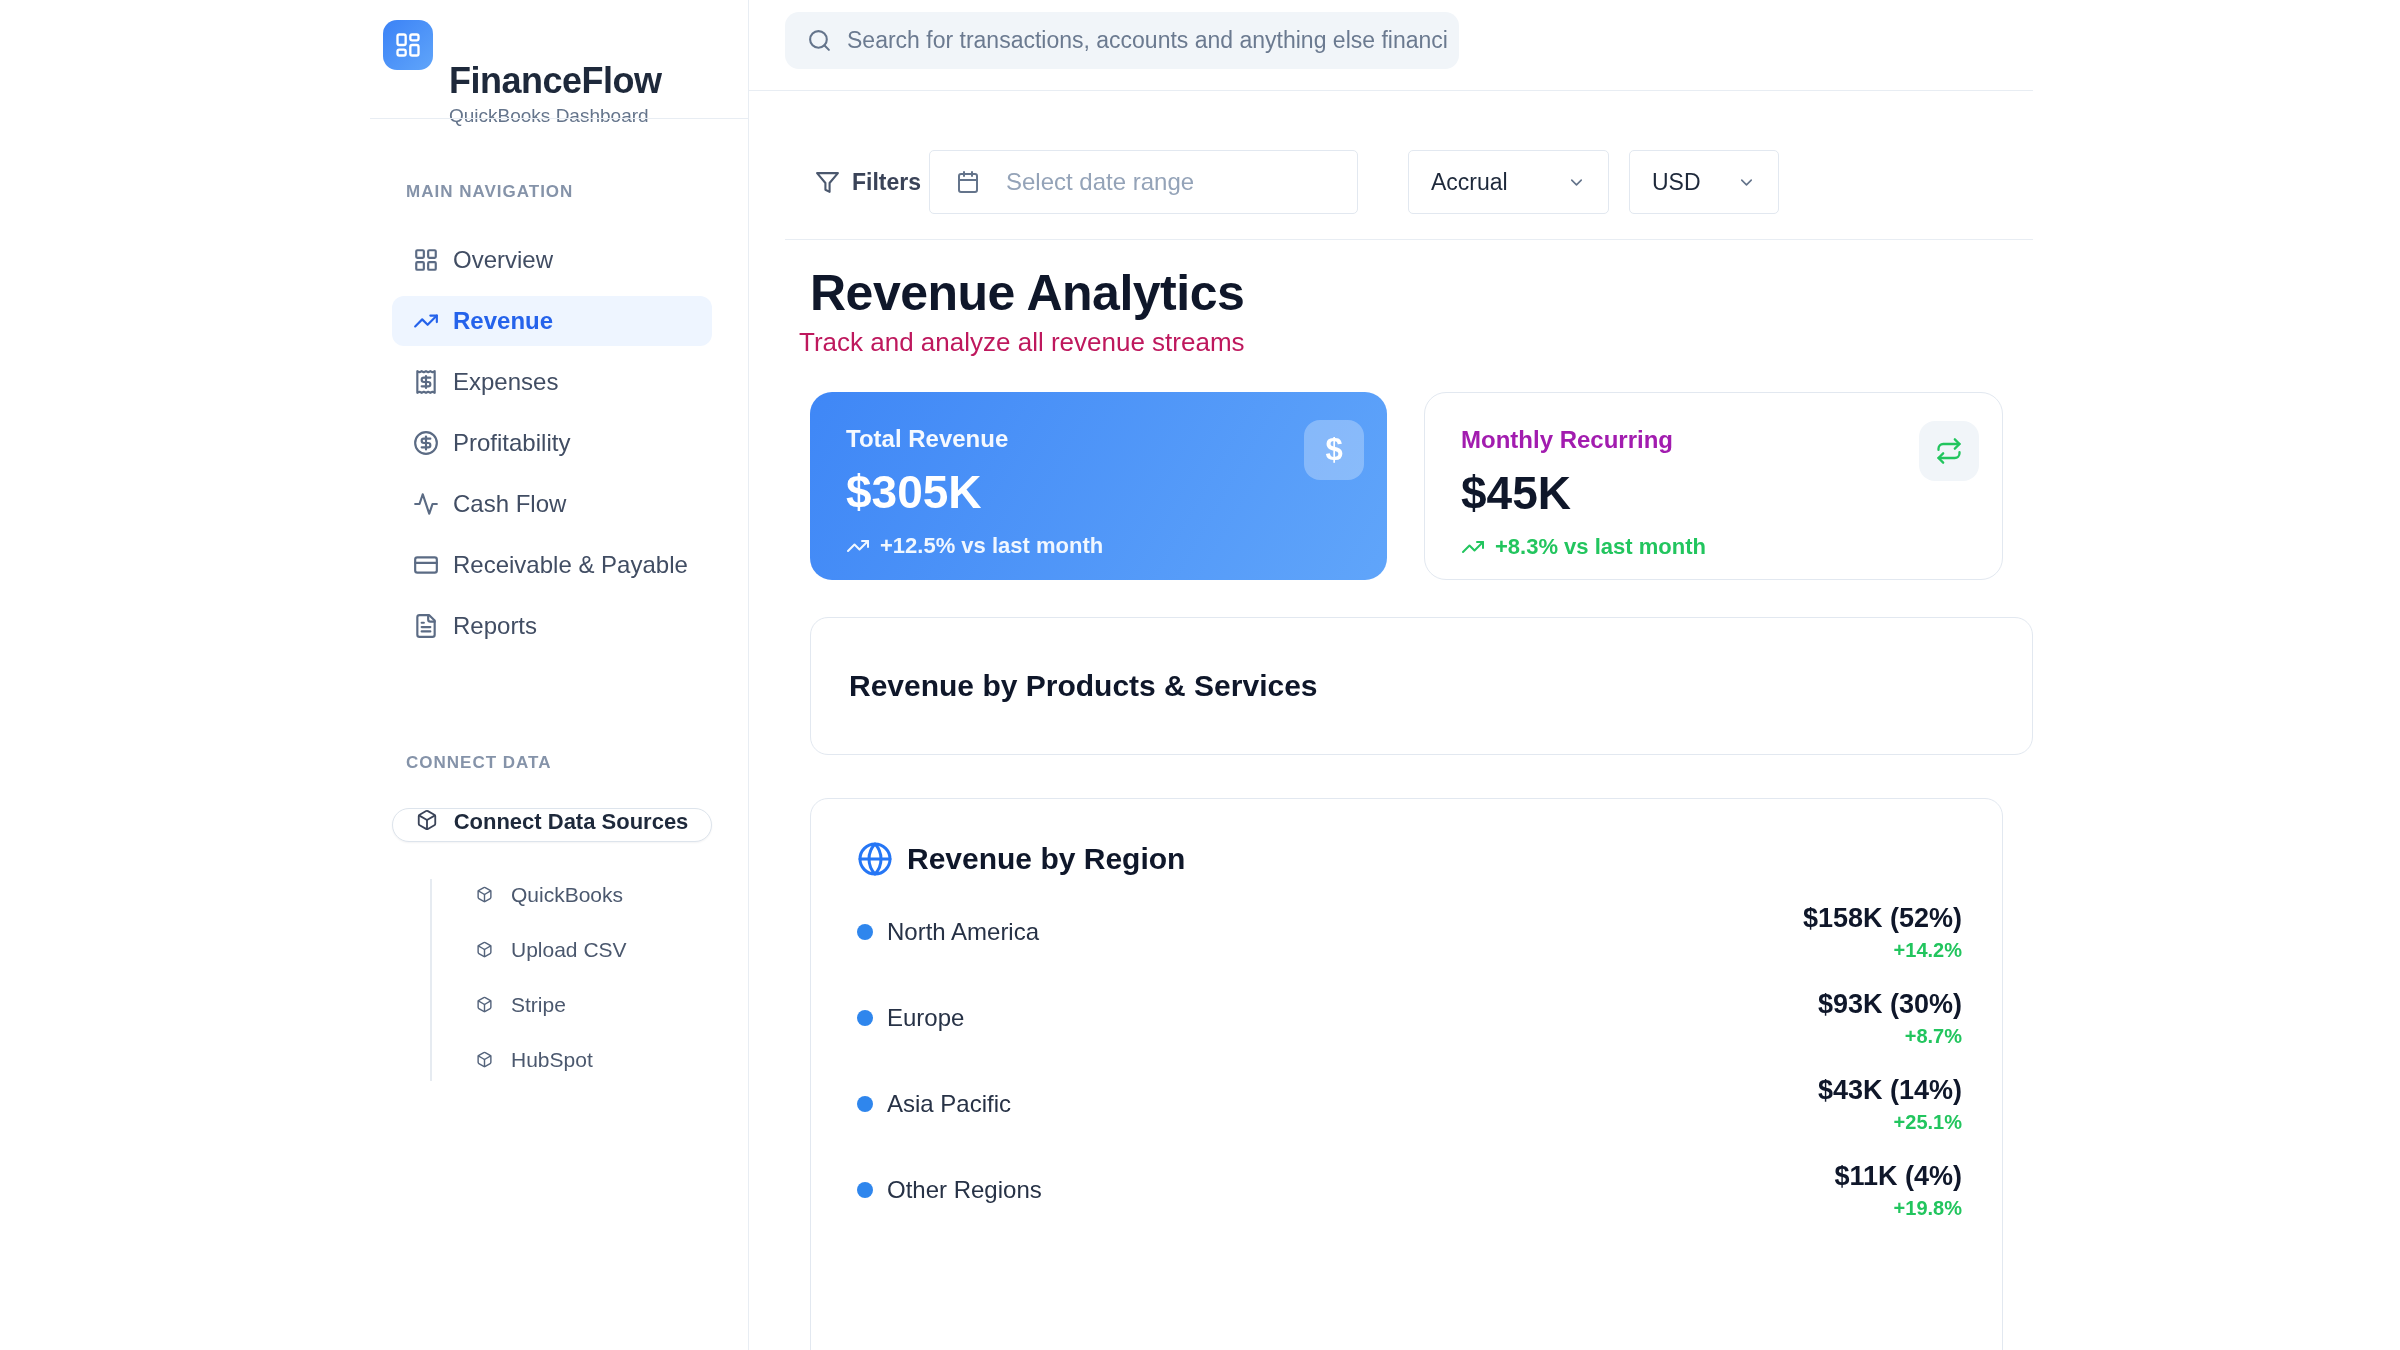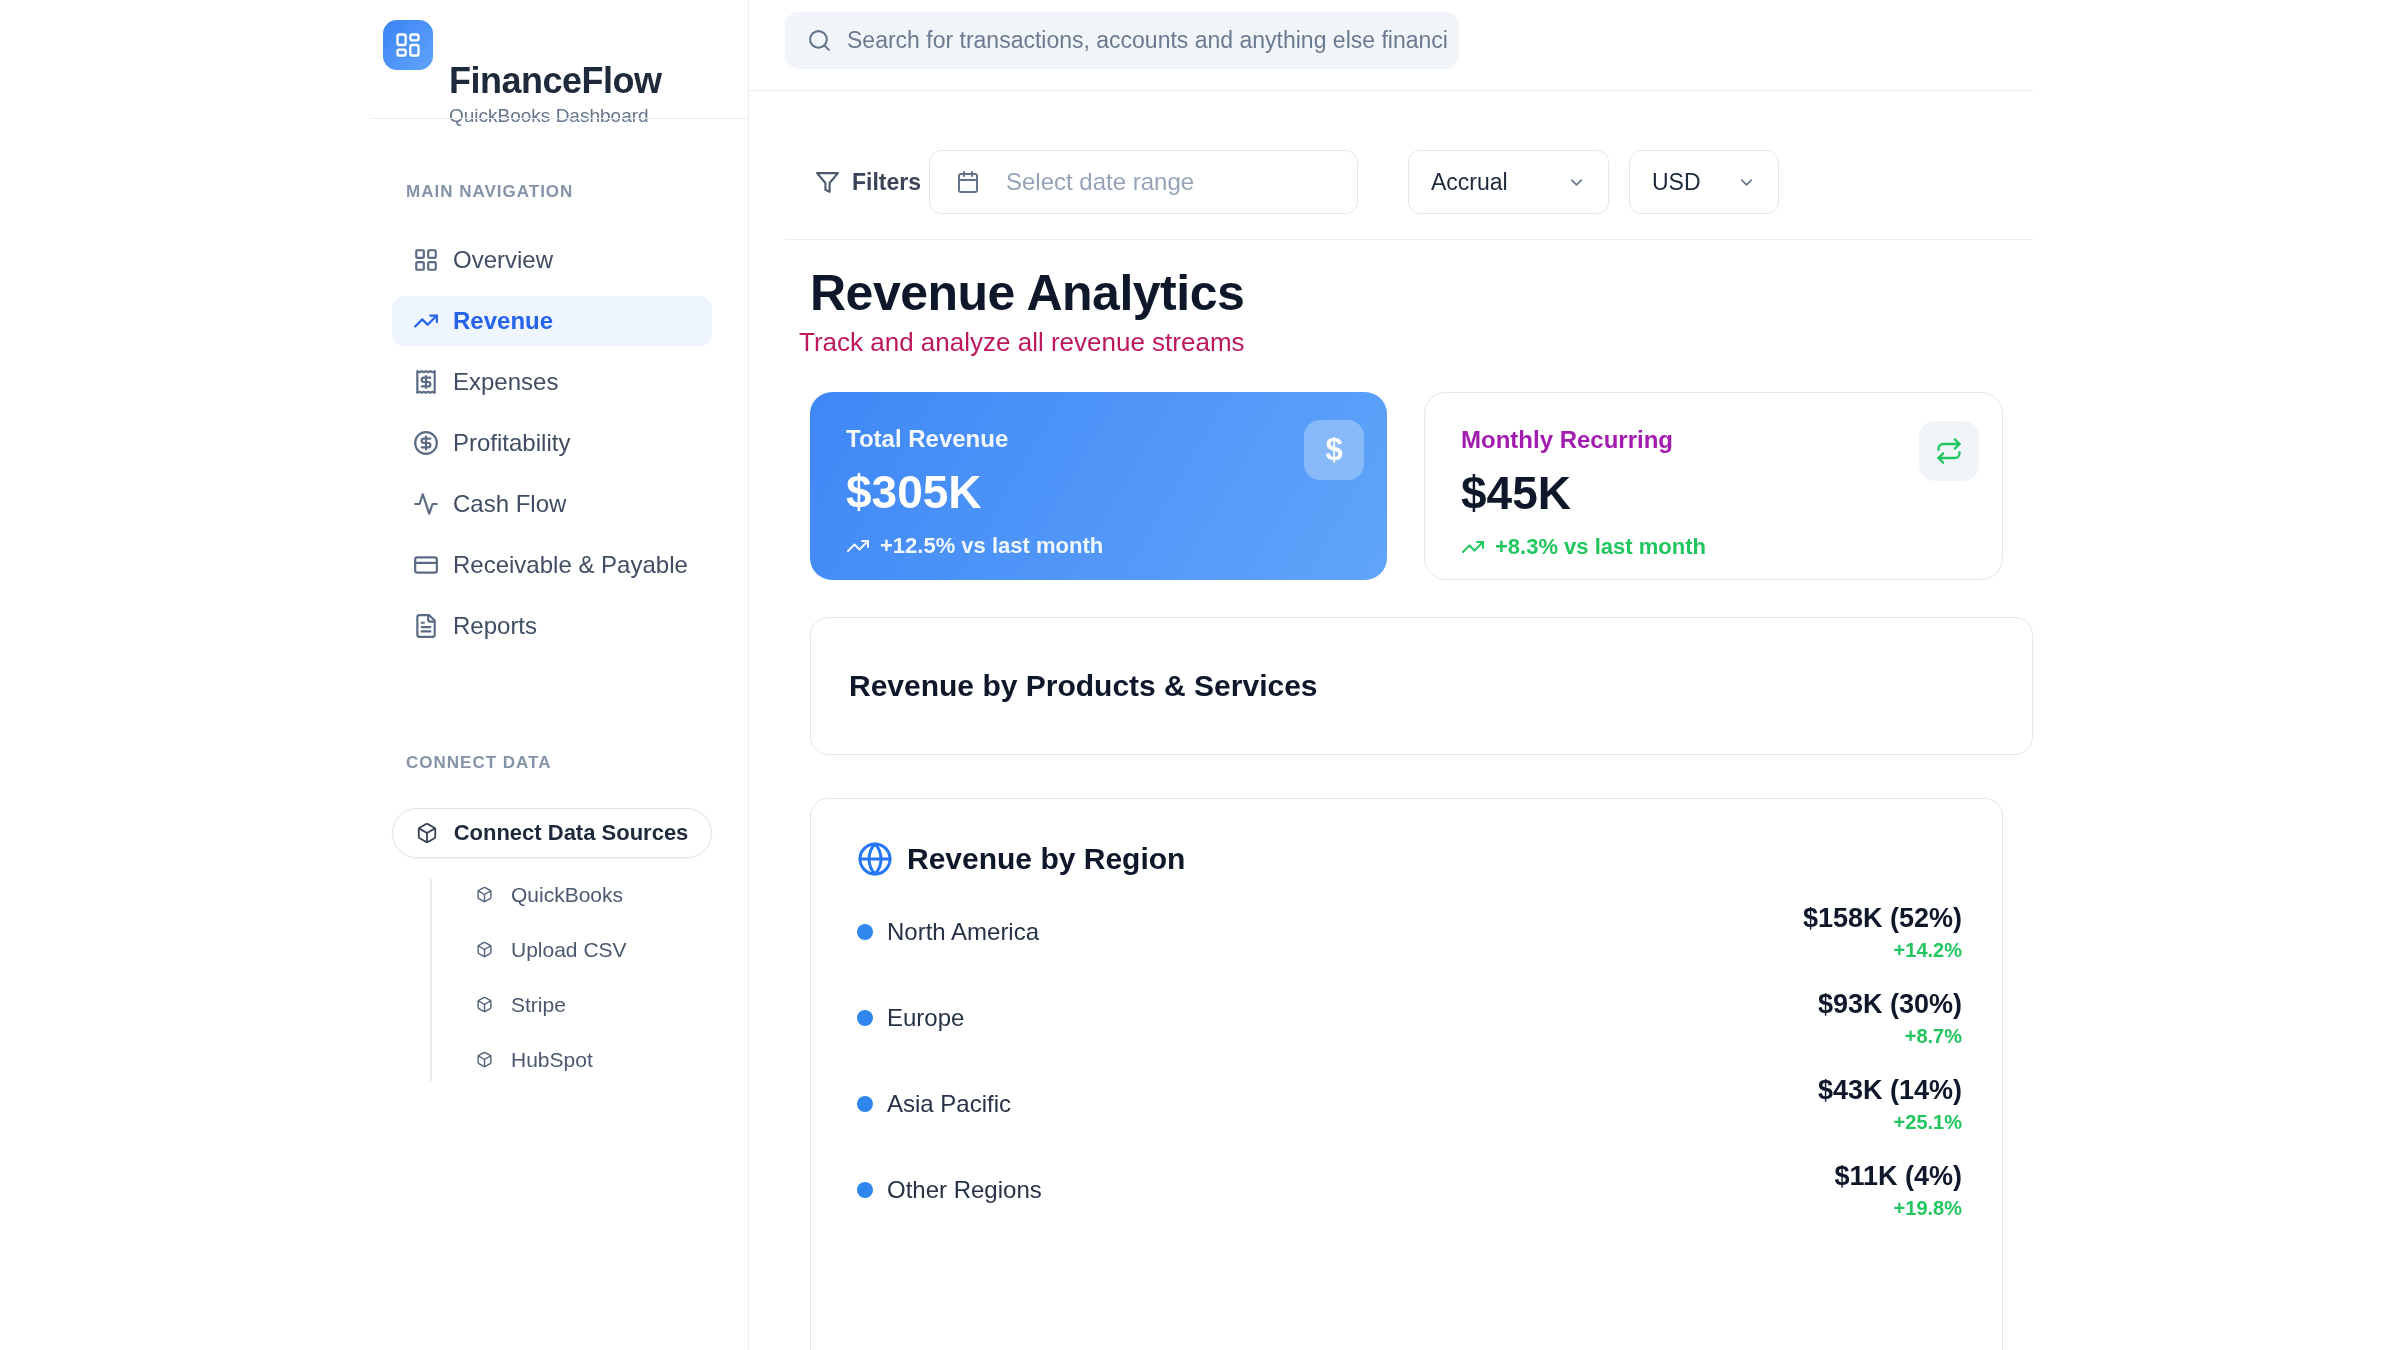--- a/index.html
+++ b/index.html
@@ -20,22 +20,22 @@
 
   .nav-header { position:absolute; left:36px; top:182px; font-size:17px; font-weight:700; letter-spacing:1px; color:#8593a9; }
   .nav { position:absolute; left:22px; top:235px; width:320px; }
   .nav-item { height:50px; margin-bottom:11px; display:flex; align-items:center; padding-left:21px; gap:14px;
               border-radius:12px; font-size:24px; color:#414d63; cursor:pointer; }
   .nav-item .icon { color:#5b6b84; width:26px; height:26px; }
   .nav-item.active { background:#eef5ff; color:#2563eb; font-weight:600; }
   .nav-item.active .icon { color:#2563eb; }
 
   .connect-header { position:absolute; left:36px; top:753px; font-size:17px; font-weight:700; letter-spacing:1px; color:#8593a9; }
-  .connect-btn { position:absolute; left:22px; top:808px; width:320px; height:50px; border:1px solid #dde4ec; border-radius:25px;
-                 background:#fff; display:flex; align-items:center; justify-content:center; gap:16px;
+  .connect-btn { position:absolute; left:22px; top:808px; width:320px; height:34px; border:1px solid #dde4ec; border-radius:25px;
+                 background:#fff; display:flex; align-items:flex-start; justify-content:center; gap:16px;
                  font-family:inherit; font-size:22px; font-weight:600; color:#1e293b; cursor:pointer;
                  box-shadow:0 1px 2px rgba(15,23,42,.05); }
   .connect-btn .icon { color:#3a4358; width:22px; height:22px; }
   .connect-list { position:absolute; left:22px; top:867px; width:320px; }
   .connect-guide { position:absolute; left:38px; top:12px; bottom:6px; width:2px; background:#e6ebf1; }
   .connect-item { height:55px; display:flex; align-items:center; gap:18px; padding-left:84px;
                   font-size:21px; color:#4b586e; cursor:pointer; }
   .connect-item .icon { color:#55647c; width:17px; height:17px; }
 
   
@@ -43,21 +43,21 @@
   .topbar-divider { position:absolute; left:0; top:90px; width:1284px; height:1px; background:#e8edf3; }
   .search-box { position:absolute; left:36px; top:12px; width:674px; height:57px; background:#f1f5f9; border-radius:14px; }
   .search-box .icon { position:absolute; left:22px; top:16px; color:#64748b; width:25px; height:25px; }
   .search-box input { position:absolute; left:62px; top:0; width:600px; height:57px; border:0; background:transparent;
                       font-family:inherit; font-size:23px; color:#334155; outline:none; }
   .search-box input::placeholder { color:#6b7a90; }
 
   .filters-toggle { position:absolute; left:66px; top:150px; height:64px; display:flex; align-items:center; gap:12px; cursor:pointer; }
   .filters-toggle .icon { color:#4b586e; width:25px; height:25px; }
   .filters-label { font-size:23px; font-weight:600; color:#3a4358; }
-  .field { position:absolute; top:150px; height:64px; border:1px solid #e2e8f0; border-radius:12px; background:#fff;
+  .field { position:absolute; top:150px; height:64px; border:1px solid #e2e8f0; border-radius:5px; background:#fff;
            display:flex; align-items:center; cursor:pointer; }
   .date-field { left:180px; width:429px; padding-left:26px; gap:26px; }
   .date-field .icon { color:#64748b; width:24px; height:24px; }
   .date-placeholder { font-size:24px; color:#94a3b8; }
   .select-field { justify-content:space-between; padding:0 22px; font-size:23px; font-weight:500; color:#1e293b;margin-left:32px; }
   .select-accrual { left:627px; width:201px; }
   .select-usd { left:848px; width:150px; }
   .select-field .icon { color:#64748b; width:19px; height:19px; }
   .filters-divider { position:absolute; left:36px; top:239px; width:1248px; height:1px; background:#e8edf3; }
 

